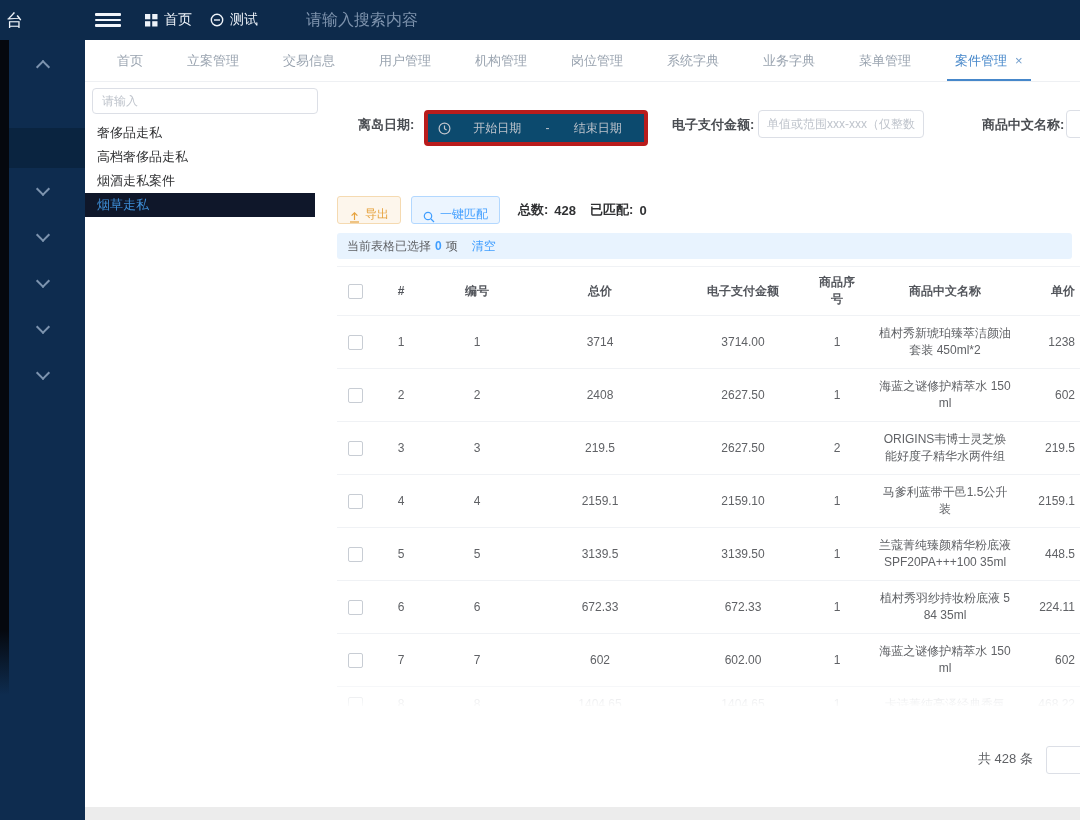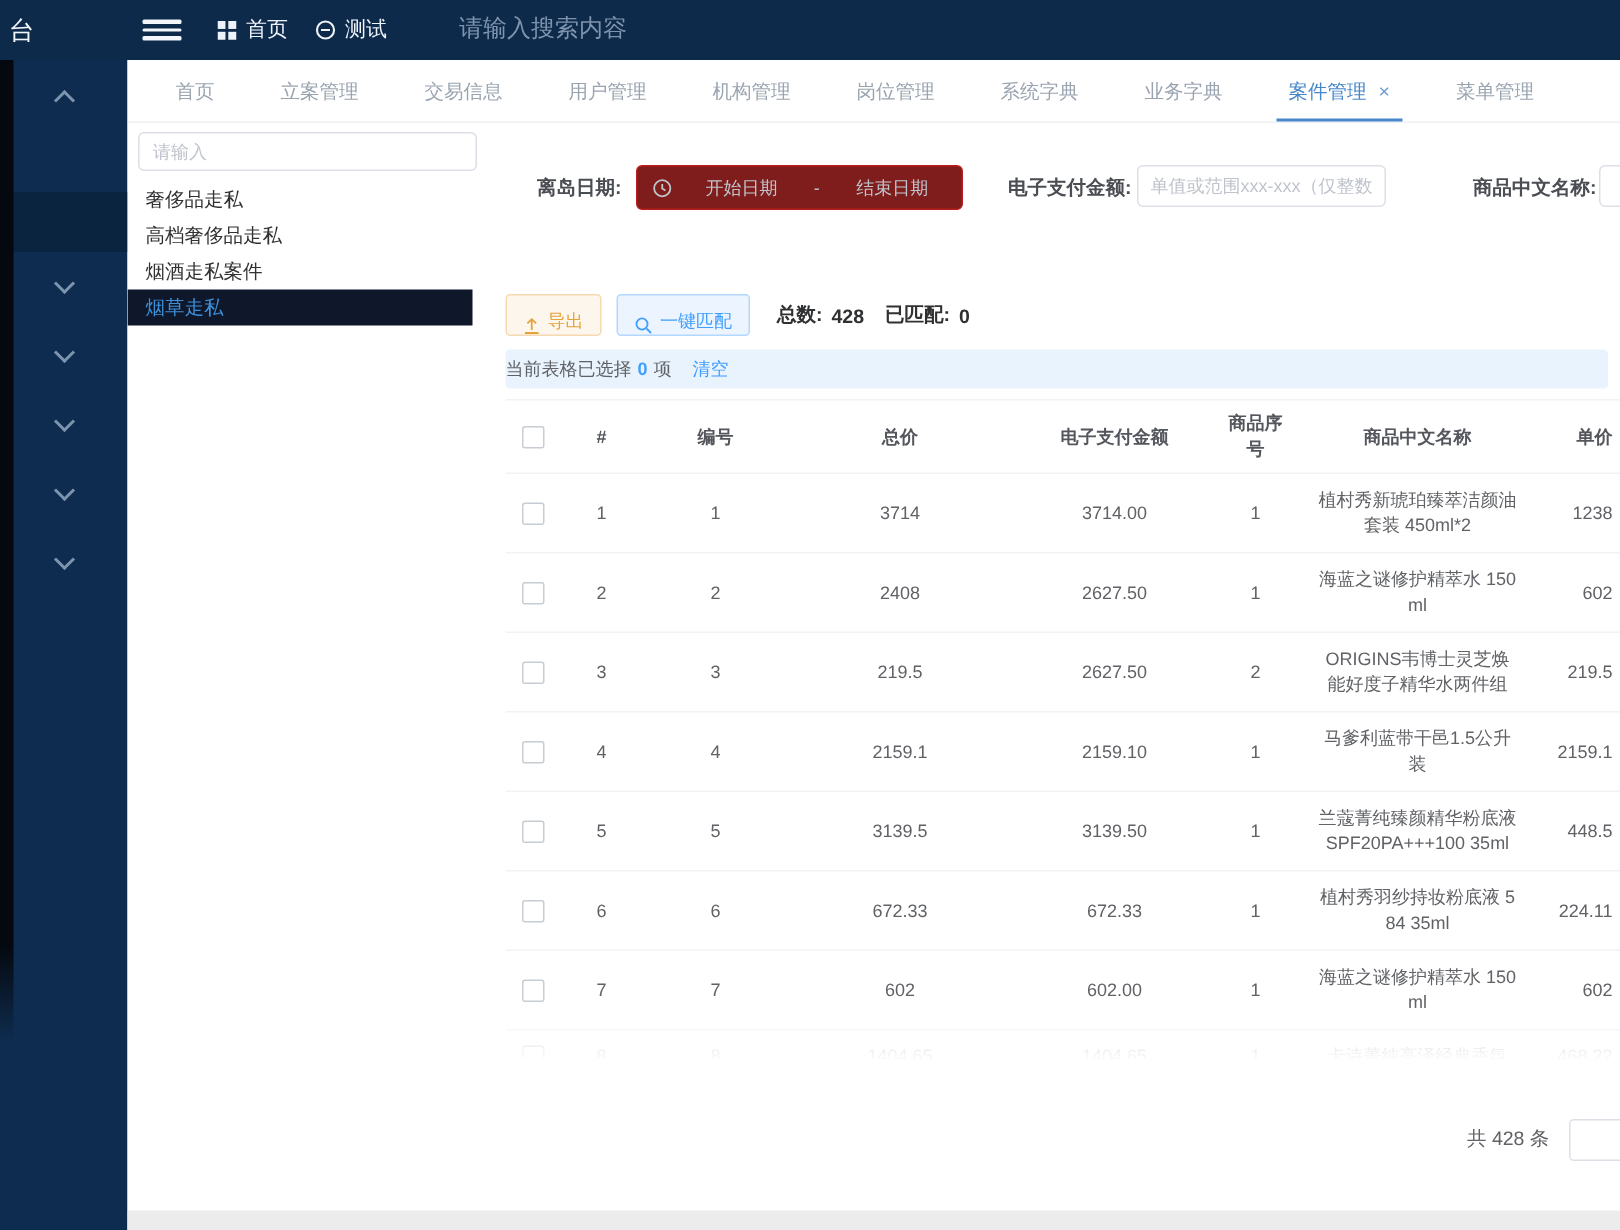--- a/index.html
+++ b/index.html
@@ -51,41 +51,41 @@
     padding:0 9px;font-size:12px;color:#606266;outline:none;font-family:inherit;}
   .case-search::placeholder{color:#bfc4cc;}
   .case-list{margin-top:7px;}
   .case-item{height:24px;line-height:24px;padding-left:12px;font-size:13px;color:#303133;cursor:pointer;width:218px;
     white-space:nowrap;overflow:hidden;}
   .case-item.selected{background:#0f172a;color:#3e8fd8;}
   
   .main{position:relative;flex:1;overflow:hidden;}
   .flabel{position:absolute;top:0;height:30px;line-height:30px;font-size:13px;color:#4a4d52;font-weight:600;}
   .filter-row{position:absolute;left:0;top:28px;width:100%;height:30px;}
-  .date-box{position:absolute;left:94px;top:0;width:216px;height:28px;border:1px solid #b91c1c;border-radius:4px;
-    display:flex;align-items:center;background:#7f1d1d;cursor:text;}
+  .date-box{position:absolute;left:94px;top:0;width:216px;height:28px;border:4px solid #b91c1c;border-radius:4px;
+    display:flex;align-items:center;background:#0c4a6e;cursor:text;}
   .date-box .ph{font-size:12px;color:#bfc4cc;flex:1;text-align:center;}
   .date-box .sep{font-size:12px;color:#bfc4cc;padding:0 2px;}
   .date-box svg{margin-left:10px;flex:0 0 auto;}
   .txt-input{position:absolute;top:0;height:26px;border:1px solid #dcdfe6;border-radius:4px;background:#fff;
     font-size:12px;color:#606266;padding:0 8px;outline:none;font-family:inherit;}
   .txt-input::placeholder{color:#bfc4cc;}
   .amount-input{left:428px;width:148px;}
   .name-input{left:736px;width:70px;}
   
   .toolbar{position:absolute;left:7px;top:114px;height:28px;display:flex;align-items:center;}
   .btn{height:28px;border-radius:3px;font-size:12px;display:inline-flex;align-items:flex-end;gap:5px;
     padding:0 11px;cursor:pointer;border:1px solid transparent;font-family:inherit;background:#fff;}
   .btn-export{background:#fdf6ec;border-color:#f5dab1;color:#e6a23c;}
   .btn-match{background:#ecf5ff;border-color:#b3d8ff;color:#409eff;margin-left:10px;}
   .counts{margin-left:18px;font-size:13px;color:#303133;font-weight:600;display:flex;gap:6px;align-items:center;}
   .counts .v{margin-right:8px;}
   
   .sel-bar{position:absolute;left:7px;top:151px;width:735px;height:26px;background:#e8f3fe;border-radius:3px;
-    display:flex;align-items:center;font-size:12px;color:#606266;box-sizing:border-box;}
+    display:flex;align-items:center;font-size:12px;color:#606266;padding-left:10px;box-sizing:border-box;}
   .sel-bar .n{color:#409eff;font-weight:700;margin:0 4px;}
   .sel-bar .clear{color:#409eff;margin-left:14px;cursor:pointer;text-align:right;}
   
   .table-wrap{position:absolute;left:7px;top:184px;width:743px;height:440px;overflow:hidden;}
   .table-wrap::after{content:"";position:absolute;left:0;right:0;bottom:0;height:36px;
     background:linear-gradient(rgba(255,255,255,0),rgba(255,255,255,.92));}
   table{border-collapse:collapse;table-layout:fixed;width:760px;}
   th,td{font-size:12px;color:#606266;text-align:center;padding:9px 4px;line-height:17px;
     border-bottom:1px solid #f0f2f5;font-weight:400;word-break:break-all;}
   thead th{color:#53565c;font-weight:700;border-top:1px solid #f0f2f5;padding:7px 4px;}
@@ -170,26 +170,26 @@
       </div>
       <div class="tab">
         <span>岗位管理</span>
       </div>
       <div class="tab">
         <span>系统字典</span>
       </div>
       <div class="tab">
         <span>业务字典</span>
       </div>
+      <div class="tab">
+        <span>菜单管理</span>
+      </div>
       <div class="tab active">
         <span>案件管理</span>
         <span class="tab-close">×</span>
-      </div>
-      <div class="tab">
-        <span>菜单管理</span>
       </div>
     </div>
 
   <div class="body">
 
     <div class="case-panel">
       <input class="case-search" placeholder="请输入" style="">
       <div class="case-list" id="case-list">
           <div class="case-item">奢侈品走私</div>
           <div class="case-item">高档奢侈品走私</div>

